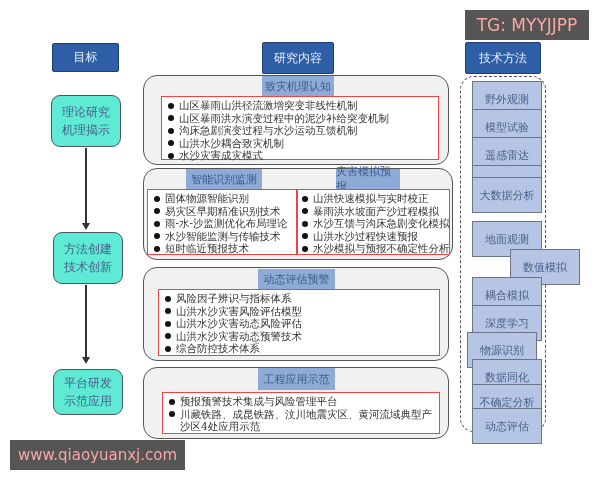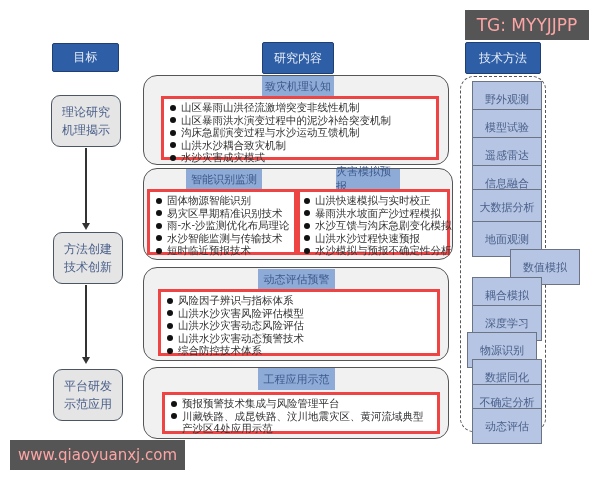--- a/index.html
+++ b/index.html
@@ -4,39 +4,39 @@
 <style>
   * { box-sizing: border-box; margin: 0; padding: 0; }
   html, body { width: 600px; height: 480px; background: #ffffff; overflow: hidden; }
   body { position: relative; font-family: "DejaVu Serif", "Liberation Serif", serif; color: #222; }
 
   .hdr {
     position: absolute; background: #2e5ea5; border: 1.5px solid #1f3f73; border-radius: 2px;
     color: #e8eef8; font-size: 12px; display: flex; align-items: center; justify-content: center;
   }
   .goal {
-    position: absolute; background: #e5e5e5; border: 1.5px solid #4b5563; border-radius: 9px;
+    position: absolute; background: #5eead4; border: 1.5px solid #4b5563; border-radius: 9px;
     color: #4a5f8a; font-size: 12px; line-height: 18px; display: flex; flex-direction: column;
     align-items: center; justify-content: center; text-align: center;
   }
   .vline { position: absolute; width: 1.5px; background: #333; }
   .arrowhead {
     position: absolute; width: 0; height: 0;
     border-left: 4px solid transparent; border-right: 4px solid transparent; border-top: 7px solid #333;
   }
 
   .panel {
     position: absolute; background: #f1f1f1; border: 1.5px solid #555; border-radius: 14px;
   }
   .ptitle {
     position: absolute; background: #8eaad6; color: #3d5a8c; font-size: 11px;
     display: flex; align-items: center; justify-content: center; height: 20px;
   }
   .listbox {
-    position: absolute; background: #ffffff; border: 3px solid #ef4444;
+    position: absolute; background: #ffffff; border: 1px solid #ef4444;
     padding: 2px 4px 2px 6px;
   }
   .listbox ul { list-style: none; }
   .listbox li {
     font-size: 10.5px; line-height: 12.5px; color: #333; position: relative; padding-left: 11px;
     white-space: nowrap;
   }
   .listbox li::before {
     content: ""; position: absolute; left: 0; top: 3.5px; width: 6px; height: 6px; border-radius: 50%; background: #111;
   }
@@ -76,21 +76,21 @@
 <div class="vline" style="left:85px;top:148px;height:76px;"></div>
 <div class="arrowhead" style="left:81.5px;top:223px;"></div>
 
 <div class="goal" style="left:53px;top:232px;width:70px;height:52px;">
   <span>方法创建</span>
   <span>技术创新</span>
 </div>
 <div class="vline" style="left:85px;top:285px;height:73px;"></div>
 <div class="arrowhead" style="left:81.5px;top:357px;"></div>
 
-<div class="goal" style="left:53px;top:369px;width:70px;height:52px;">
+<div class="goal" style="left:53px;top:369px;width:70px;height:46px;">
   <span>平台研发</span>
   <span>示范应用</span>
 </div>
 
 <div class="panel" style="left:143px;top:75px;width:306px;height:90px;"></div>
 <div class="ptitle" style="left:262px;top:76px;width:72px;">
   <span>致灾机理认知</span>
 </div>
 <div class="listbox" style="left:161px;top:96px;width:278px;height:64px;">
   <ul>
@@ -159,21 +159,21 @@
     </div>
   <div class="mitem" style="top:32px;left:11px;">
       <span>模型试验</span>
     </div>
   <div class="mitem" style="top:60px;left:11px;">
       <span>遥感雷达</span>
     </div>
   <div class="mitem" style="top:88px;left:11px;">
       <span>信息融合</span>
     </div>
-  <div class="mitem" style="top:112px;left:11px;">
+  <div class="mitem" style="top:100px;left:11px;">
       <span>大数据分析</span>
     </div>
   <div class="mitem" style="top:144px;left:11px;">
       <span>地面观测</span>
     </div>
   <div class="mitem" style="top:172px;left:11px;margin-left:38px;">
       <span>数值模拟</span>
     </div>
   <div class="mitem" style="top:200px;left:11px;">
       <span>耦合模拟</span>

